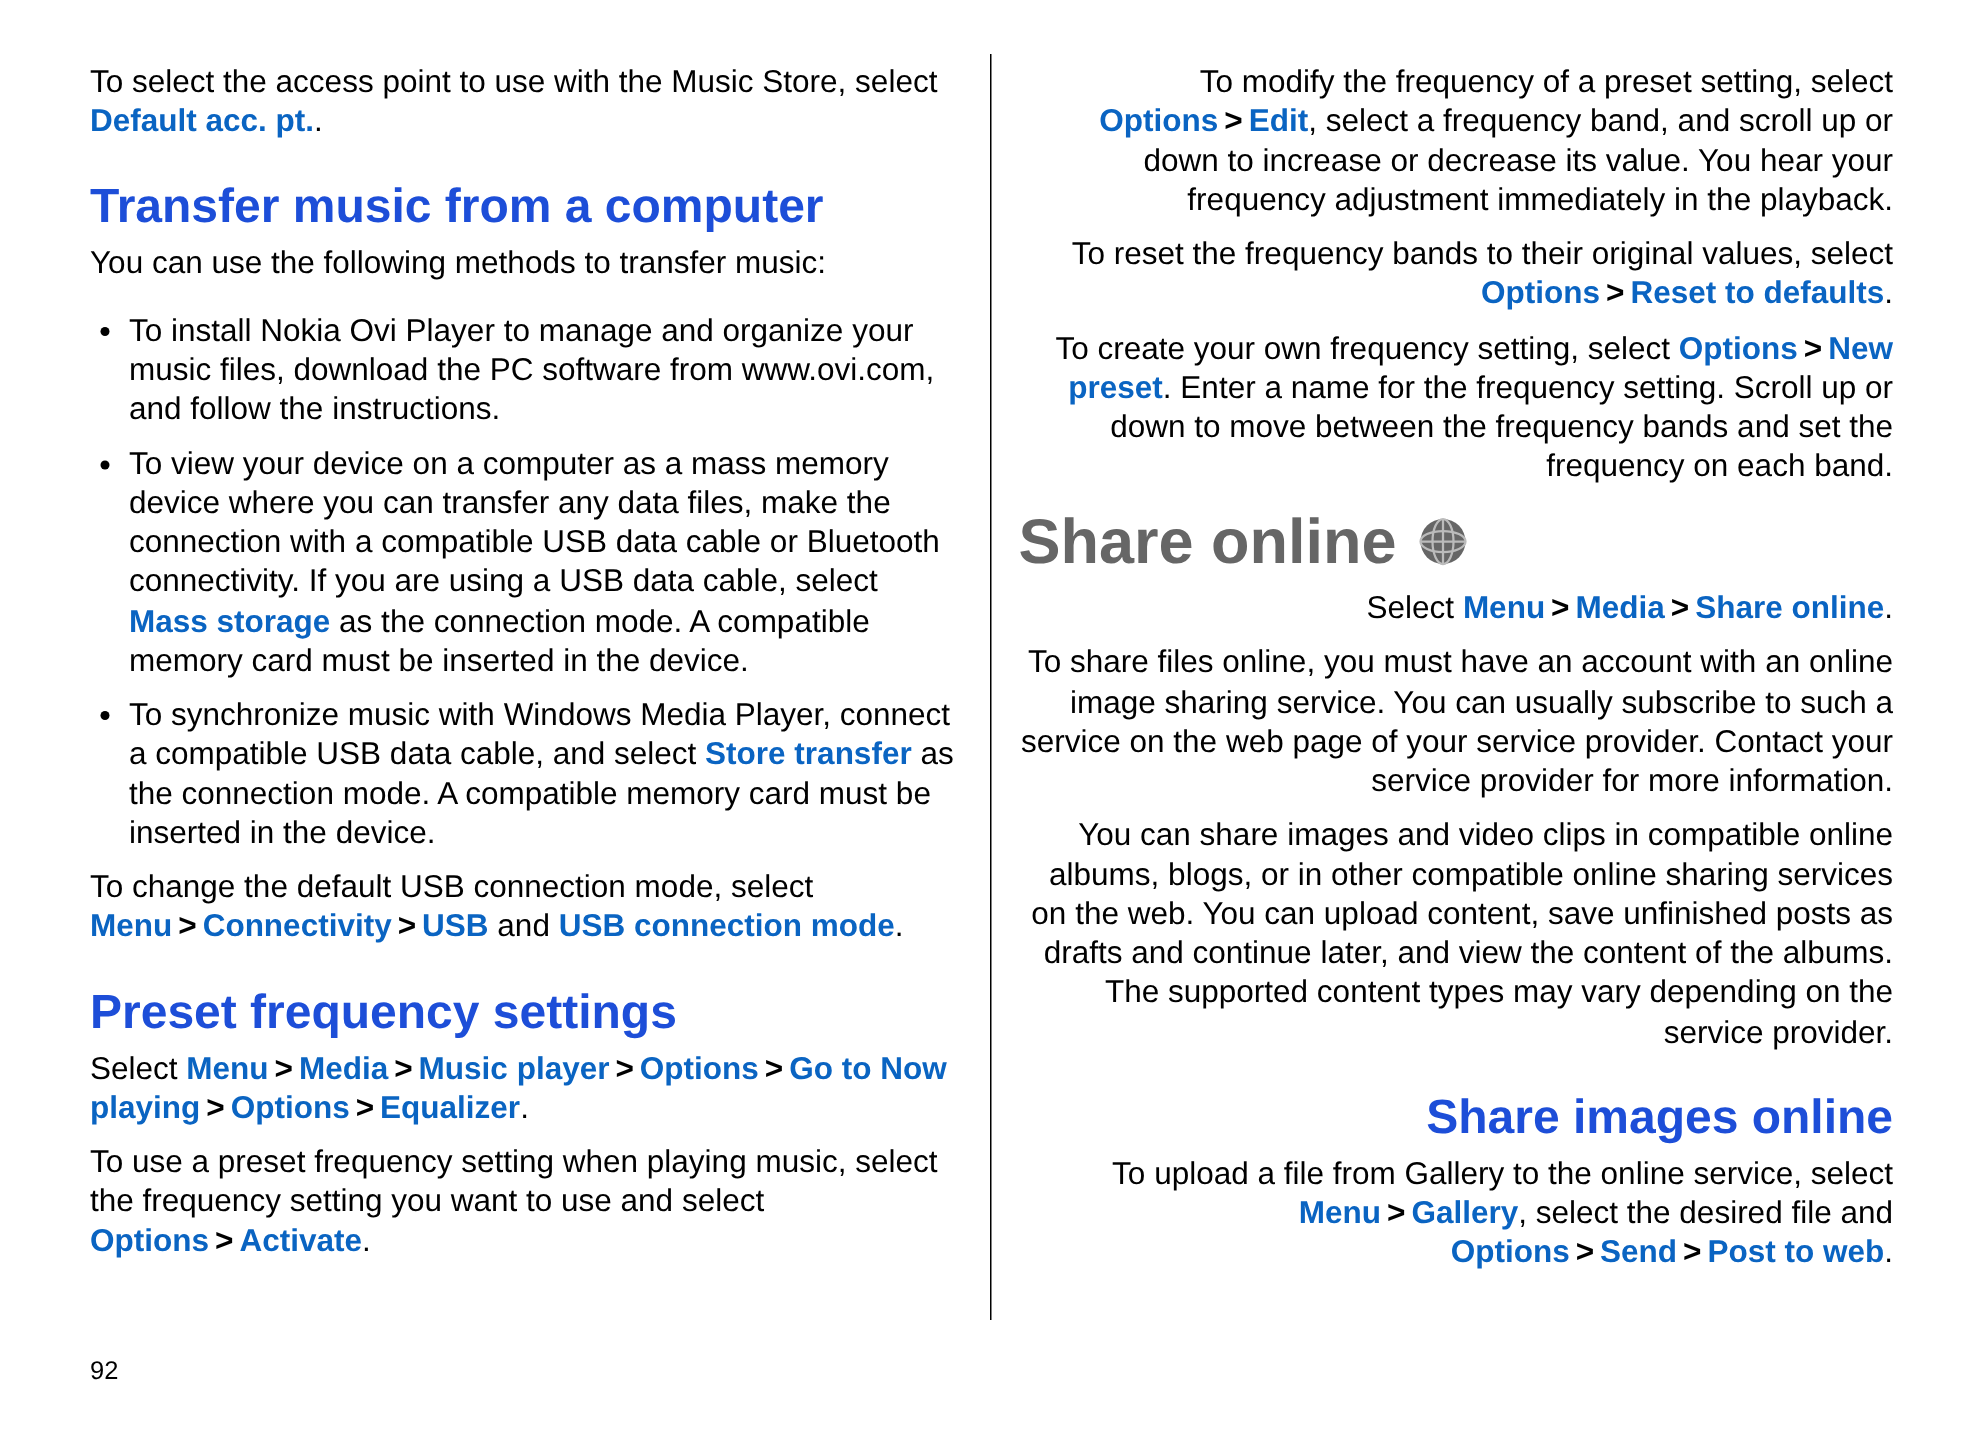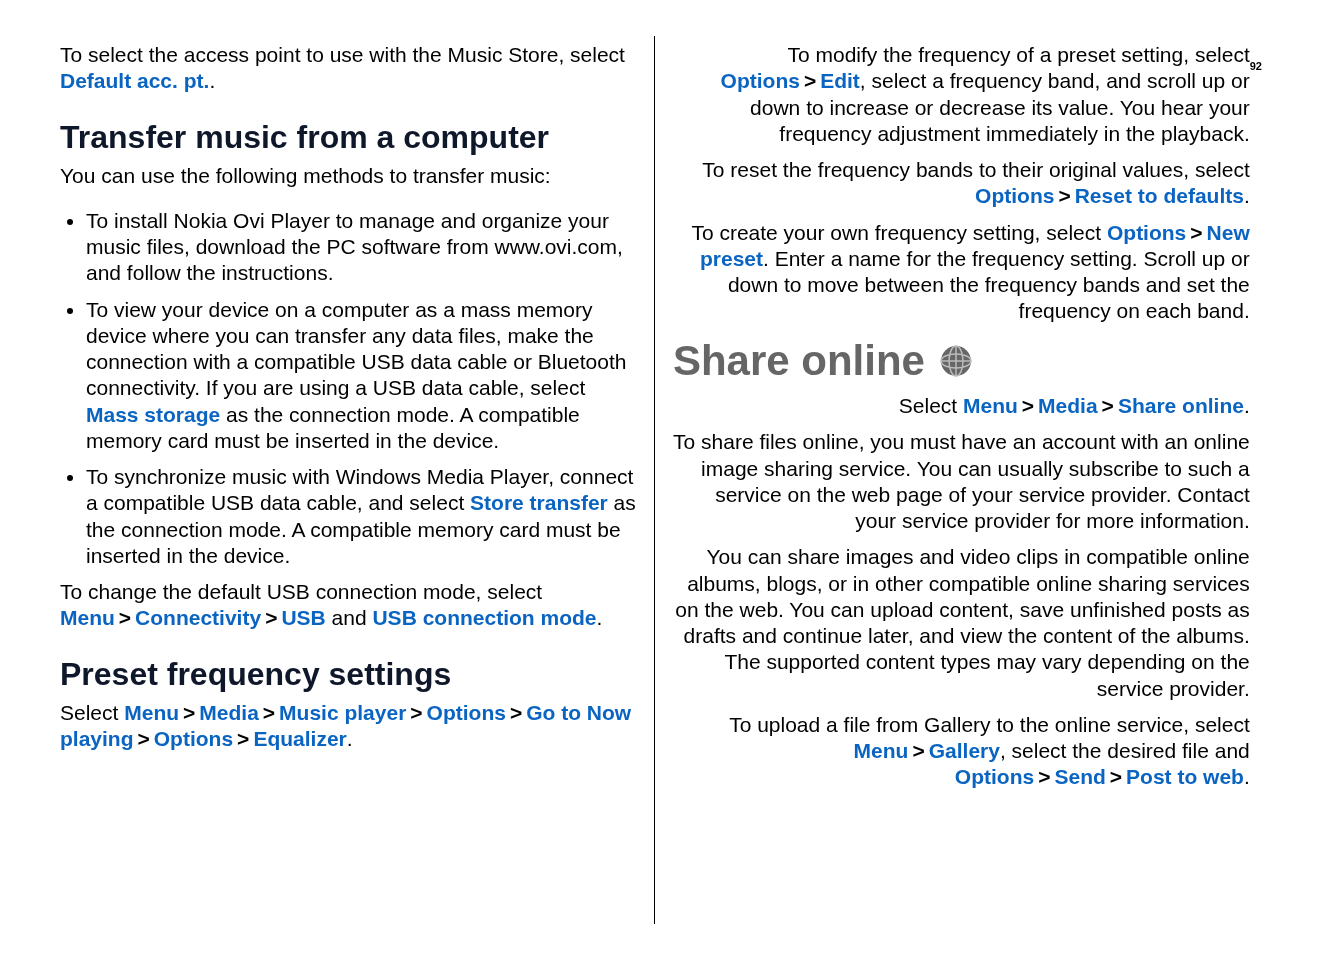--- a/index.html
+++ b/index.html
@@ -10,21 +10,21 @@
     background: #fff;
     font-family: Arial, Helvetica, sans-serif;
     color: #000;
   }
   .page {
     box-sizing: border-box;
     width: 1322px;
     height: 954px;
     padding: 36px 60px 30px 60px;
     display: flex;
-    flex-direction: row;
+    flex-direction: column;
   }
   .columns {
     flex: 1;
     display: flex;
     gap: 0;
   }
   .col {
     width: 50%;
     box-sizing: border-box;
     font-size: 21px;
@@ -44,43 +44,43 @@
     color: #666;
     margin: 8px 0 4px 0;
     display: flex;
     align-items: center;
     gap: 14px;
   }
   h1 svg { flex: 0 0 auto; }
   h2 {
     font-size: 32px;
     font-weight: bold;
-    color: #0f172a;
+    color: #1d4ed8;
     margin: 22px 0 6px 0;
   }
   p { margin: 6px 0 10px 0; }
   ul {
     list-style: disc;
     padding-left: 26px;
     margin: 19px 0 10px 0;
   }
   li { margin: 10px 0; }
   .link {
     color: #0a64c2;
     font-weight: bold;
   }
   .gt {
     font-weight: bold;
     padding: 0 4px;
   }
   .footer {
     display: flex;
     justify-content: space-between;
-    font-weight: bold;
-    font-size: 11px;
+    font-weight: normal;
+    font-size: 17px;
     padding-top: 24px;
   }
 </style>
 </head>
 <body>
 
 <div class="page">
   <div class="columns">
 
     <div class="col col-left">
@@ -101,20 +101,23 @@
       </ul>
 
       <p>
         <span>To change the default USB connection mode, select </span><span class="link">Menu</span><span class="gt">&gt;</span><span class="link">Connectivity</span><span class="gt">&gt;</span><span class="link">USB</span><span> and </span><span class="link">USB connection mode</span><span>.</span>
       </p>
 
       <h2>Preset frequency settings</h2>
       <p>
         <span>Select </span><span class="link">Menu</span><span class="gt">&gt;</span><span class="link">Media</span><span class="gt">&gt;</span><span class="link">Music player</span><span class="gt">&gt;</span><span class="link">Options</span><span class="gt">&gt;</span><span class="link">Go to Now playing</span><span class="gt">&gt;</span><span class="link">Options</span><span class="gt">&gt;</span><span class="link">Equalizer</span><span>.</span>
       </p>
+      <p>
+        <span>To use a preset frequency setting when playing music, select the frequency setting you want to use and select </span><span class="link">Options</span><span class="gt">&gt;</span><span class="link">Activate</span><span>.</span>
+      </p>
     </div>
 
     <div class="col col-right">
       <p>
         <span>To modify the frequency of a preset setting, select </span><span class="link">Options</span><span class="gt">&gt;</span><span class="link">Edit</span><span>, select a frequency band, and scroll up or down to increase or decrease its value. You hear your frequency adjustment immediately in the playback.</span>
       </p>
       <p>
         <span>To reset the frequency bands to their original values, select </span><span class="link">Options</span><span class="gt">&gt;</span><span class="link">Reset to defaults</span><span>.</span>
       </p>
       <p>
@@ -131,20 +134,21 @@
           <line x1="17" y1="2" x2="17" y2="32" stroke="#bbb" stroke-width="1.5"></line>
         </svg>
       </h1>
 
       <p>
         <span>Select </span><span class="link">Menu</span><span class="gt">&gt;</span><span class="link">Media</span><span class="gt">&gt;</span><span class="link">Share online</span><span>.</span>
       </p>
       <p>To share files online, you must have an account with an online image sharing service. You can usually subscribe to such a service on the web page of your service provider. Contact your service provider for more information.</p>
       <p>You can share images and video clips in compatible online albums, blogs, or in other compatible online sharing services on the web. You can upload content, save unfinished posts as drafts and continue later, and view the content of the albums. The supported content types may vary depending on the service provider.</p>
 
+      <h2>Share images online</h2>
       <p>
         <span>To upload a file from Gallery to the online service, select </span><span class="link">Menu</span><span class="gt">&gt;</span><span class="link">Gallery</span><span>, select the desired file and </span><span class="link">Options</span><span class="gt">&gt;</span><span class="link">Send</span><span class="gt">&gt;</span><span class="link">Post to web</span><span>.</span>
       </p>
     </div>
   </div>
 
   <div class="footer">
     <span>92</span>
   </div>
 </div>

